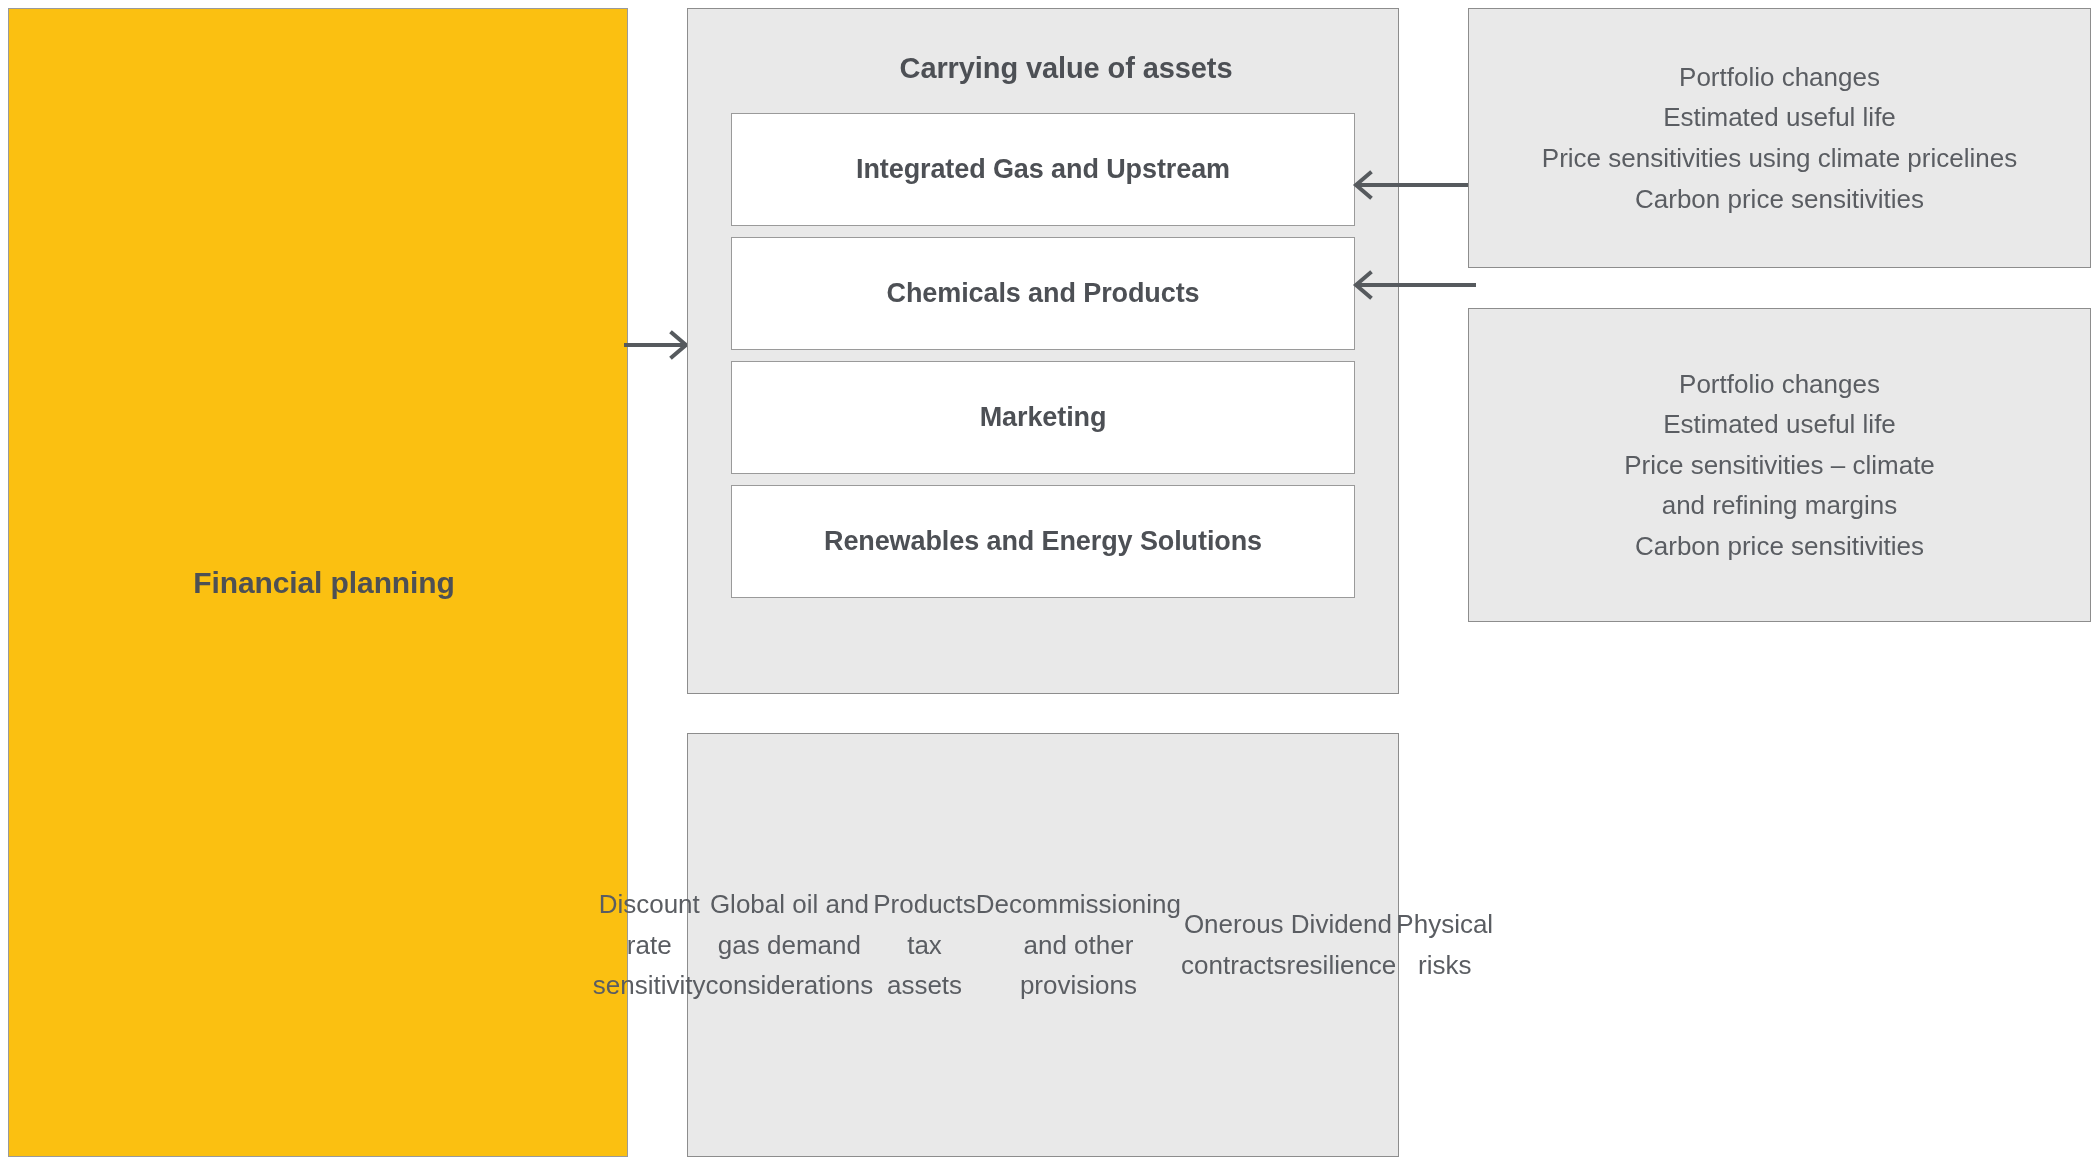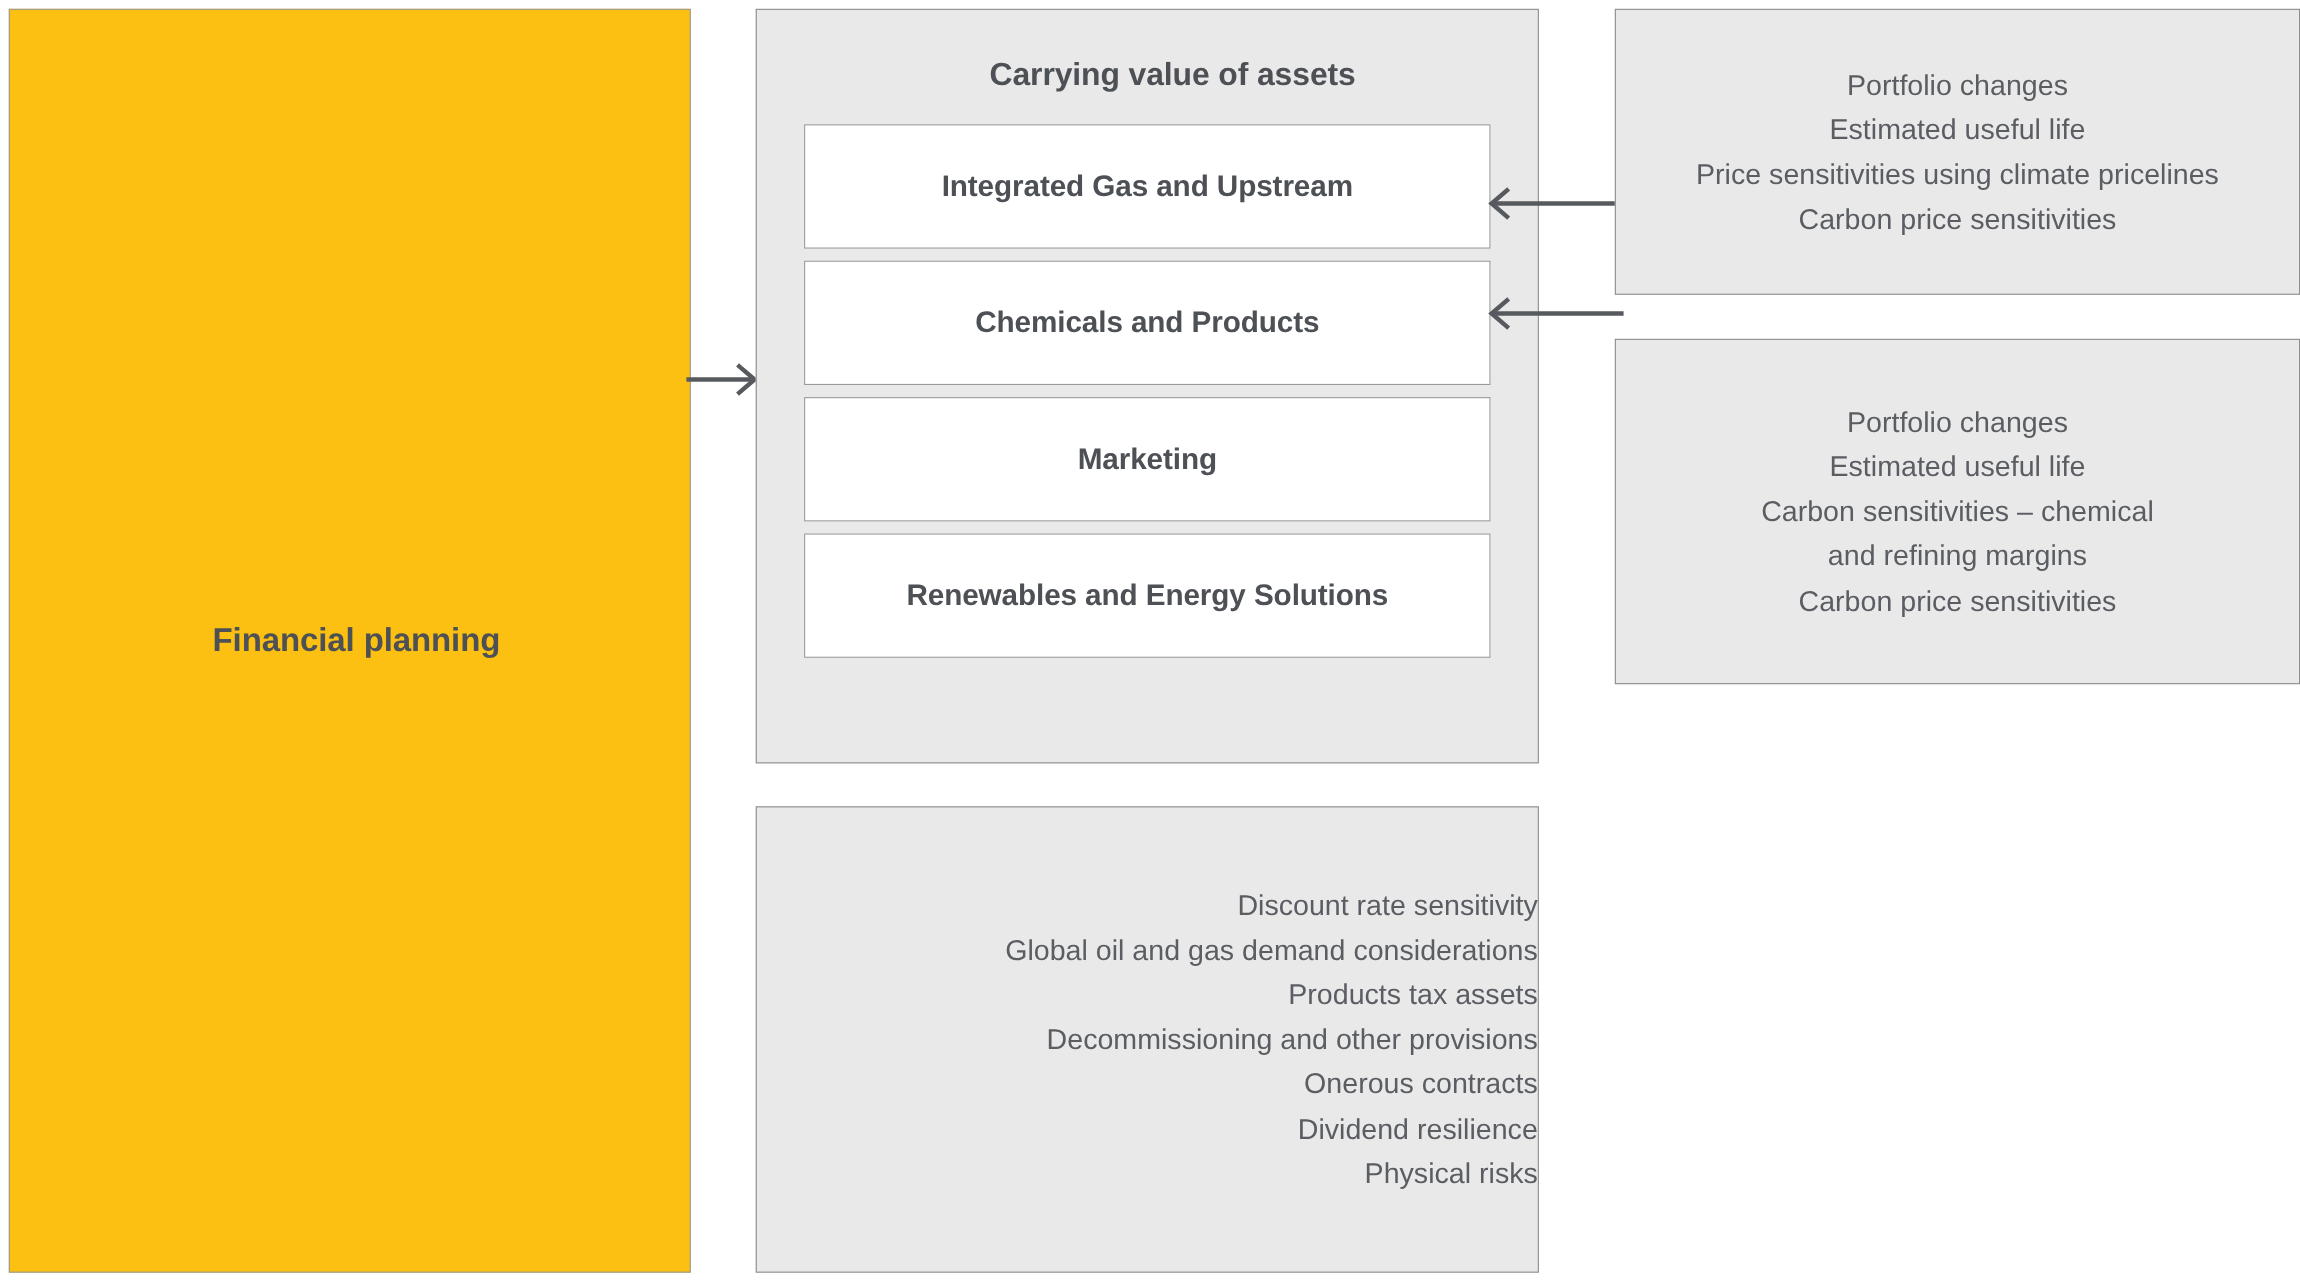--- a/index.html
+++ b/index.html
@@ -93,22 +93,21 @@
     letter-spacing: -0.1px;
   }
 
   
   #panel-bottom {
     left: 687px;
     top: 733px;
     width: 712px;
     height: 424px;
     display: flex;
-    flex-direction: column;
-    align-items: flex-end;
+    align-items: center;
     justify-content: center;
   }
   .plain-line {
     font-size: 26px;
     color: #5a5d62;
     text-align: center;
     line-height: 1.56;
     letter-spacing: 0px;
     font-weight: normal;
   }
@@ -191,21 +190,21 @@
   <div class="panel-grey" id="panel-right-1">
     <div class="plain-line">Portfolio changes</div>
     <div class="plain-line">Estimated useful life</div>
     <div class="plain-line">Price sensitivities using climate pricelines</div>
     <div class="plain-line">Carbon price sensitivities</div>
   </div>
 
   <div class="panel-grey" id="panel-right-2">
     <div class="plain-line">Portfolio changes</div>
     <div class="plain-line">Estimated useful life</div>
-    <div class="plain-line">Carbon sensitivities – chemical</div>
+    <div class="plain-line">Price sensitivities – climate</div>
     <div class="plain-line">and refining margins</div>
     <div class="plain-line">Carbon price sensitivities</div>
   </div>
 
   <div class="panel-grey" id="panel-bottom">
     <div class="plain-line">Discount rate sensitivity</div>
     <div class="plain-line">Global oil and gas demand considerations</div>
     <div class="plain-line">Products tax assets</div>
     <div class="plain-line">Decommissioning and other provisions</div>
     <div class="plain-line">Onerous contracts</div>

